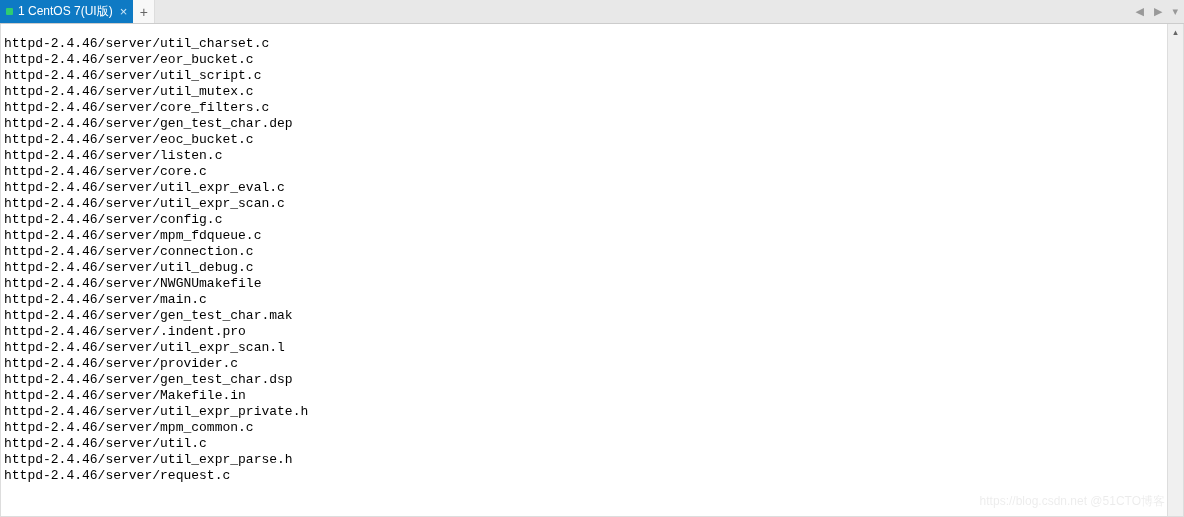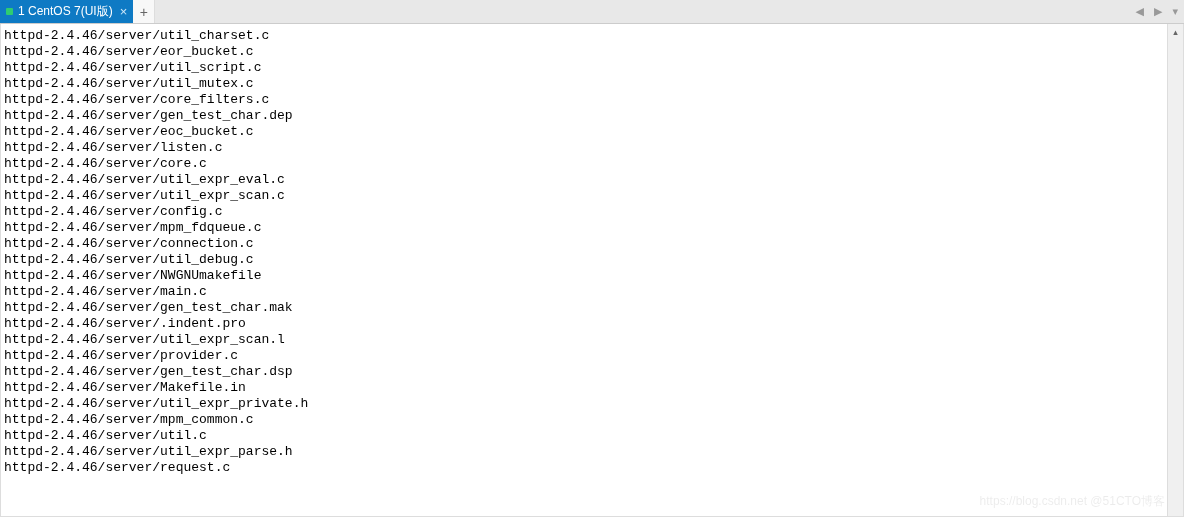--- a/index.html
+++ b/index.html
@@ -78,21 +78,21 @@
       height: calc(100% - 24px);
       position: relative;
       border: 1px solid #ddd;
       border-top: none;
     }
     .terminal {
       font-family: "Consolas", "Courier New", monospace;
       font-size: 13px;
       line-height: 16px;
       color: #000;
-      padding: 4px 3px;
+      padding: 12px 3px;
       white-space: pre;
       height: 100%;
       overflow: hidden;
     }
     .scrollbar-track {
       position: absolute;
       right: 0;
       top: 0;
       width: 16px;
       height: 100%;

